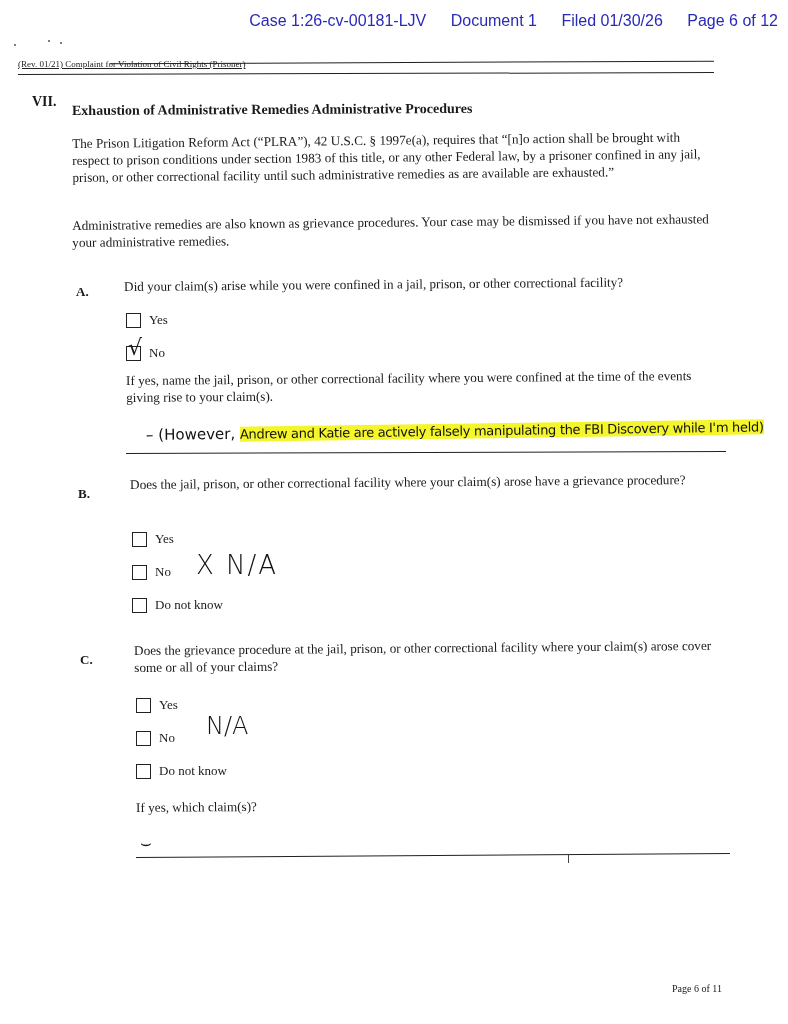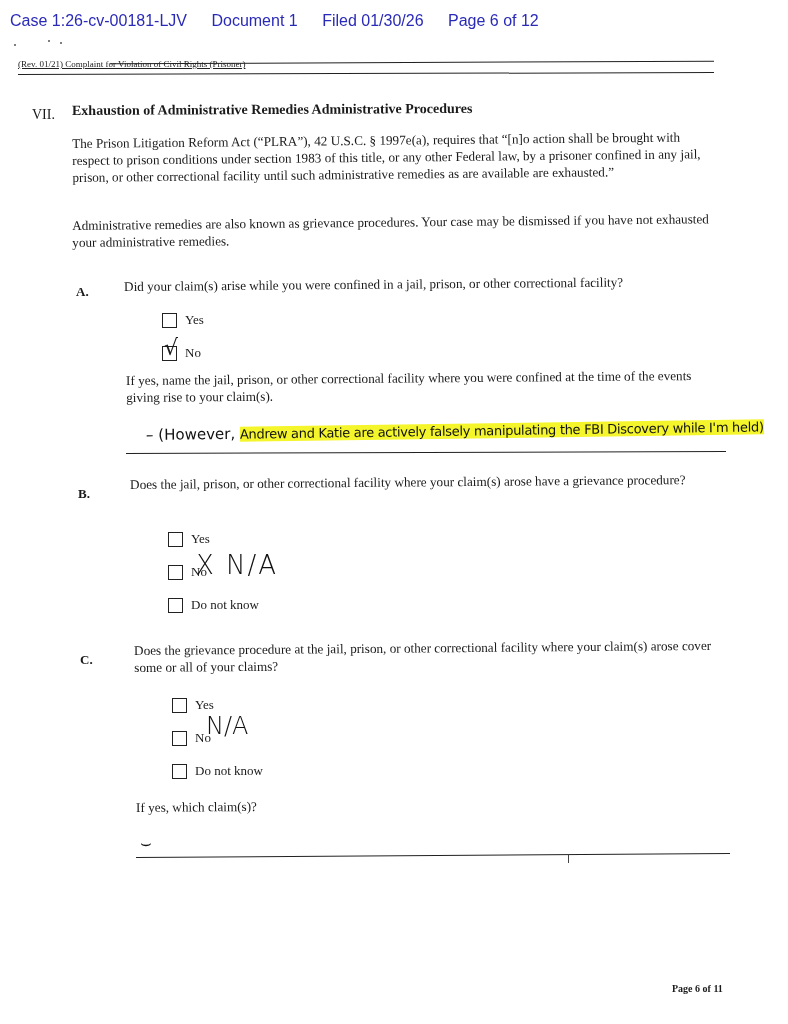--- a/index.html
+++ b/index.html
@@ -1,37 +1,37 @@
 <!DOCTYPE html>
 <html><head>
 <meta charset="utf-8">
 <style>
   html, body { margin:0; padding:0; background:#fff; }
   body { width:788px; height:1024px; position:relative; overflow:hidden;
          font-family:"Liberation Serif", serif; color:#1a1a1a; }
   .abs { position:absolute; }
-  .stamp { top:12px; left:0; width:788px; text-align:left;
+  .stamp { top:12px; left:0; width:788px; text-align:right;
            font-family:"Liberation Sans", sans-serif; font-size:16px; color:#2a2ab8;
            word-spacing:0; }
   .stamp span { margin:0 10px; }
   .revline { top:59px; left:18px; font-size:9px; text-decoration:underline; color:#222; }
   .hr1 { top:62px; left:110px; width:604px; height:0; border-top:1.5px solid #222; transform:rotate(-0.25deg); }
   .hr2 { top:73px; left:18px; width:696px; height:0; border-top:1.5px solid #222; transform:rotate(-0.15deg); }
-  .sec-num { top:107px; left:32px; font-weight:normal; font-size:14px; }
+  .sec-num { top:94px; left:32px; font-weight:bold; font-size:14px; }
   .sec-title { top:103px; left:72px; font-weight:bold; font-size:14px; transform:rotate(-0.3deg); transform-origin:left; }
   .para { font-size:13.2px; line-height:17px; transform:rotate(-0.6deg); transform-origin:left top; }
   .q-letter { font-weight:bold; font-size:13px; }
   .q-text { font-size:13.2px; line-height:17px; transform:rotate(-0.5deg); transform-origin:left top; }
-  .opt { display:flex; align-items:center; font-size:13px;margin-left:36px; }
+  .opt { display:flex; align-items:center; font-size:13px; }
   .box { width:15px; height:15px; border:1.5px solid #222; margin-right:8px; position:relative; box-sizing:border-box; }
   .check { position:absolute; left:1px; top:-10px; font-size:22px; font-family:"DejaVu Sans", sans-serif; line-height:1; }
   .hand { font-family:"DejaVu Sans", sans-serif; font-weight:normal; color:#111; }
   .hl { background:#f4f52a; }
   .uline { height:0; border-top:1.3px solid #222; }
-  .footer { top:983px; left:672px; font-size:10px; font-weight:bold; }
+  .footer { top:983px; left:672px; font-size:10px; font-weight:normal; }
   .dot { width:2px; height:2px; background:#555; border-radius:1px; }
 </style>
 </head>
 <body>
 
 <div class="abs stamp">
   <span>Case 1:26-cv-00181-LJV</span>
   <span>Document 1</span>
   <span>Filed 01/30/26</span>
   <span>Page 6 of 12</span>

